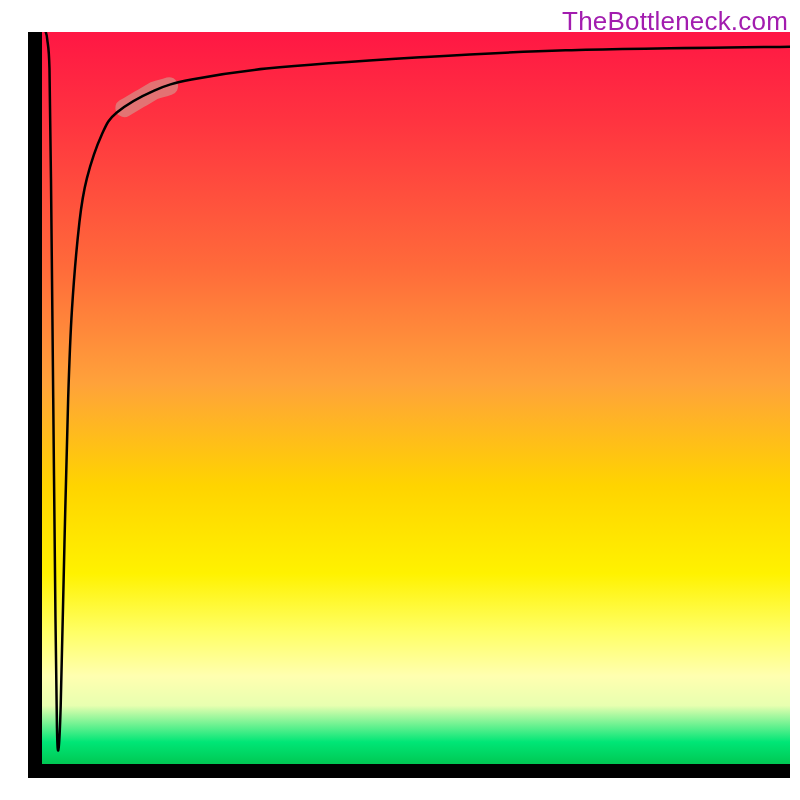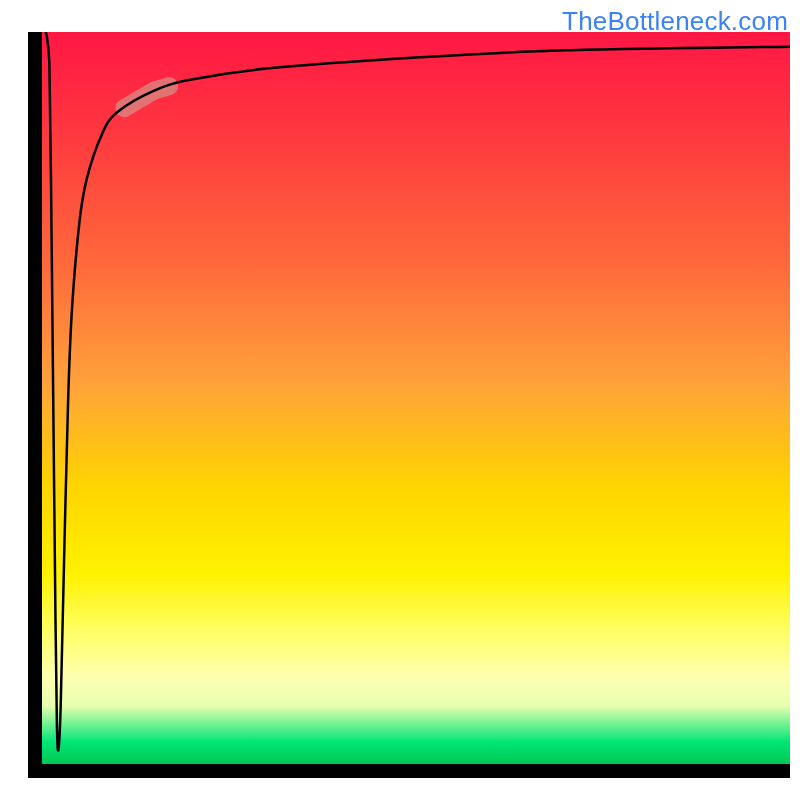--- a/index.html
+++ b/index.html
@@ -14,21 +14,21 @@
   .frame {
     position: relative;
     width: 800px;
     height: 800px;
     background: #ffffff;
   }
   .watermark {
     position: absolute;
     top: 6px;
     right: 12px;
-    color: #3b82f6;
+    color: #a21caf;
     font-size: 26px;
     font-weight: 500;
     letter-spacing: 0.2px;
     z-index: 20;
   }
   .axis-left {
     position: absolute;
     left: 28px;
     top: 32px;
     width: 14px;

